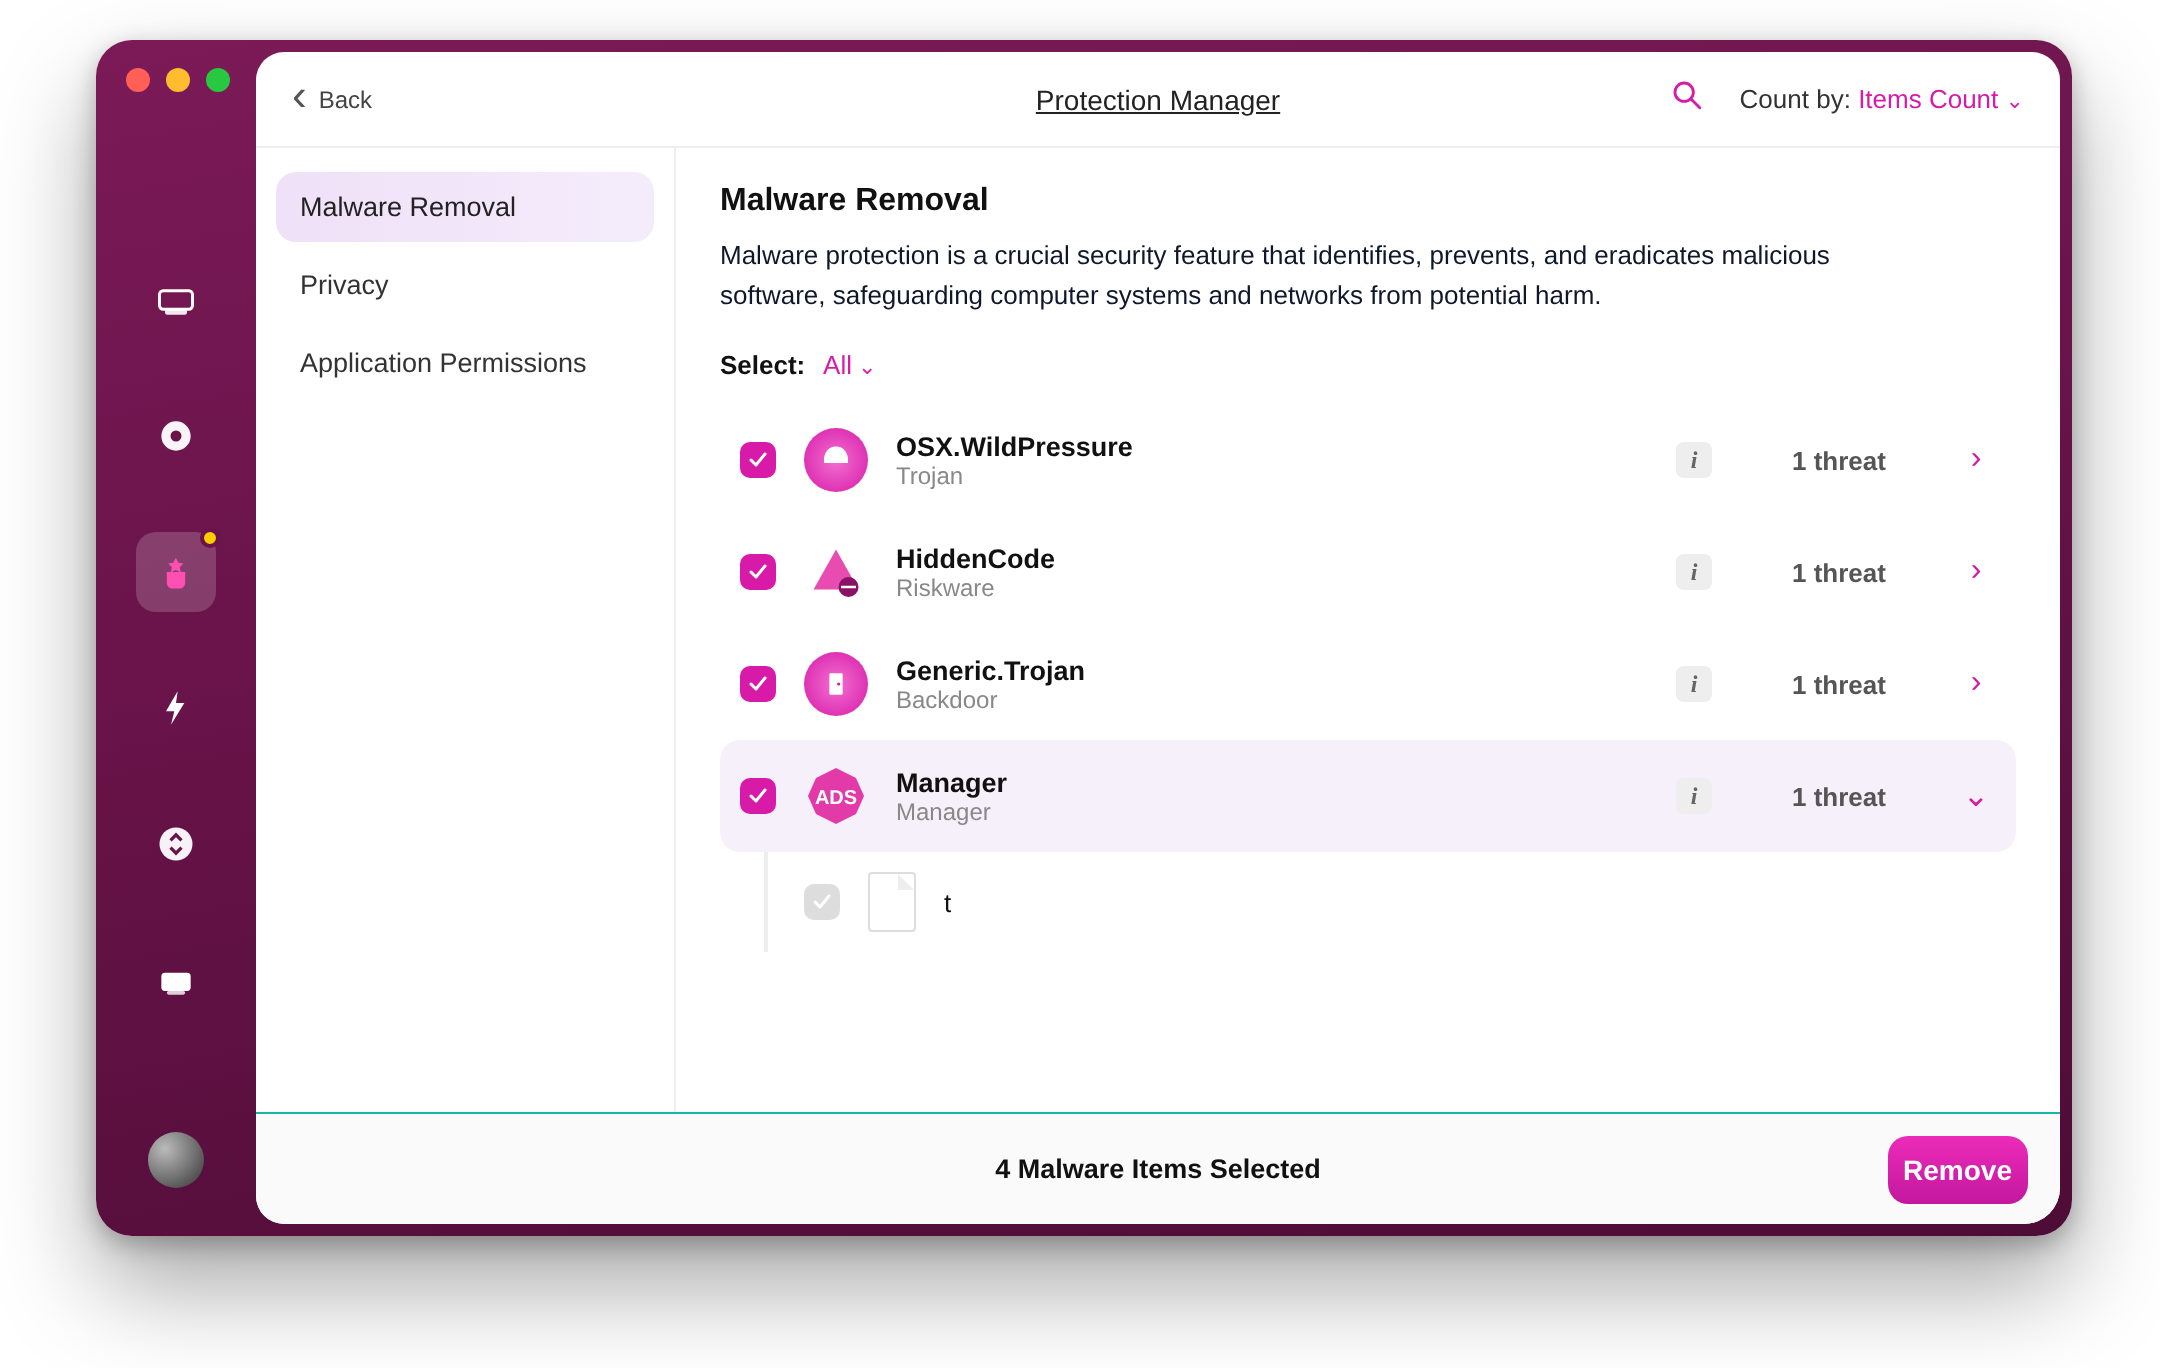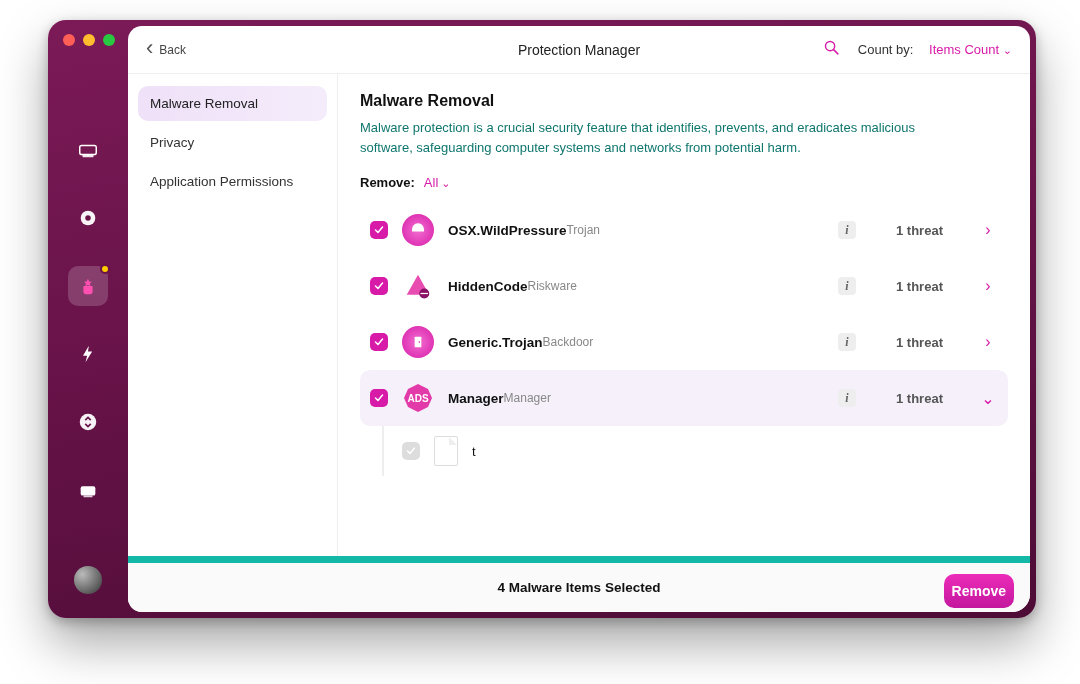--- a/index.html
+++ b/index.html
@@ -85,25 +85,26 @@
   .back-btn {
     display:flex; align-items:center; gap:6px;
     color:#444; font-size:12px; font-weight:500;
     cursor:pointer;
   }
   .back-chevron::before { content:"‹"; font-size:22px; line-height:14px; color:#555; }
   .title {
     position:absolute; left:0; right:0; text-align:center;
     font-size:14px; color:#222; font-weight:500;
     pointer-events:none;
+    text-decoration:underline;
   }
   .top-right { margin-left:auto; display:flex; align-items:center; gap:18px;}
   .search-icon { color:#d71aa8; cursor:pointer; }
   .sort { font-size:13px; color:#333; cursor:pointer;}
-  .sort .val { color:#d71aa8;margin-left:12px; }
+  .sort .val { color:#d71aa8; }
   .sort .chev { color:#d71aa8; font-size:11px; }
 
   .body {
     flex:1; display:flex; overflow:hidden;
   }
   .sidebar {
     width: 210px;
     border-right: 1px solid #eee;
     padding: 12px 10px;
   }
@@ -118,21 +119,21 @@
   .side-item.active {
     background: linear-gradient(90deg, #efe1f8, #f4ecfb);
     color:#222;
     font-weight:500;
   }
 
   .main {
     flex:1; padding: 18px 22px 0 22px; overflow-y:auto;
   }
   .main h1 { font-size:16px; font-weight:600; color:#111; margin-bottom:8px;}
-  .desc { font-size:13px; color:#0f766e; line-height:1.5; max-width:560px; margin-bottom:18px;}
+  .desc { font-size:13px; color:#0f172a; line-height:1.5; max-width:560px; margin-bottom:18px;}
   .select-row { font-size:13px; margin-bottom:12px;}
   .select-row .lbl { font-weight:600; color:#111; margin-right:6px;}
   .select-all { color:#d71aa8; cursor:pointer;}
   .select-all .chev { font-size:11px; }
 
   .threat {
     display:flex; align-items:center;
     padding: 12px 10px;
     border-radius: 10px;
     gap: 14px;
@@ -145,21 +146,21 @@
     color: #fff;
   }
   .chk-grey {
     background:#ddd; color:#fff;
   }
   .ticon {
     width:32px; height:32px; border-radius:8px;
     display:flex; align-items:center; justify-content:center;
     flex-shrink:0;
   }
-  .tinfo { display:flex; flex-direction:row; }
+  .tinfo { display:flex; flex-direction:column; }
   .tname { font-size:13.5px; font-weight:600; color:#111;}
   .ttype { font-size:12px; color:#888;}
   .spacer { flex:1; }
   .info-badge {
     width:18px; height:18px; border-radius:4px; background:#eee;
     display:flex; align-items:center; justify-content:center;
     font-family: Georgia, serif;
     font-size:12px; color:#666; font-style: italic; font-weight: bold;
     cursor:pointer; margin-right: 26px;
   }
@@ -176,21 +177,21 @@
     background:#fff; position:relative;
   }
   .file-icon::before {
     content:""; position:absolute; top:0; right:0;
     width:8px; height:8px; background:#eee;
     clip-path: polygon(0 0, 100% 100%, 0 100%);
   }
   .fname { font-size:13px; color:#111;}
 
   .footer {
-    height:56px; border-top:7px solid #14b8a6;
+    height:56px; border-top:1px solid #14b8a6;
     background:#fafafa;
     display:flex; align-items:center; justify-content:center;
     position:relative;
     padding: 0 16px;
   }
   .footer-msg { font-size:13.5px; font-weight:600; color:#111;}
   .remove-btn {
     position:absolute; right:16px; top:11px;
     padding: 9px 8px; border-radius:10px;
     background: linear-gradient(180deg, #ec2bb9, #c3179e);
@@ -274,21 +275,21 @@
       <div class="sidebar">
         <div class="side-item active"><span>Malware Removal</span></div>
         <div class="side-item"><span>Privacy</span></div>
         <div class="side-item"><span>Application Permissions</span></div>
       </div>
 
       <div class="main">
         <h1>Malware Removal</h1>
         <p class="desc">Malware protection is a crucial security feature that identifies, prevents, and eradicates malicious software, safeguarding computer systems and networks from potential harm.</p>
         <div class="select-row">
-          <span class="lbl">Remove:</span>
+          <span class="lbl">Select:</span>
           <span class="select-all">
             <span>All</span><span class="chev"> ⌄</span>
           </span>
         </div>
 
         <div class="threat">
           <span class="chk">
             <svg width="12" height="12" viewBox="0 0 24 24" fill="none">
                 <path d="M5 12l5 5 9-11" stroke="#fff" stroke-width="3" stroke-linecap="round" stroke-linejoin="round"></path>
               </svg>

